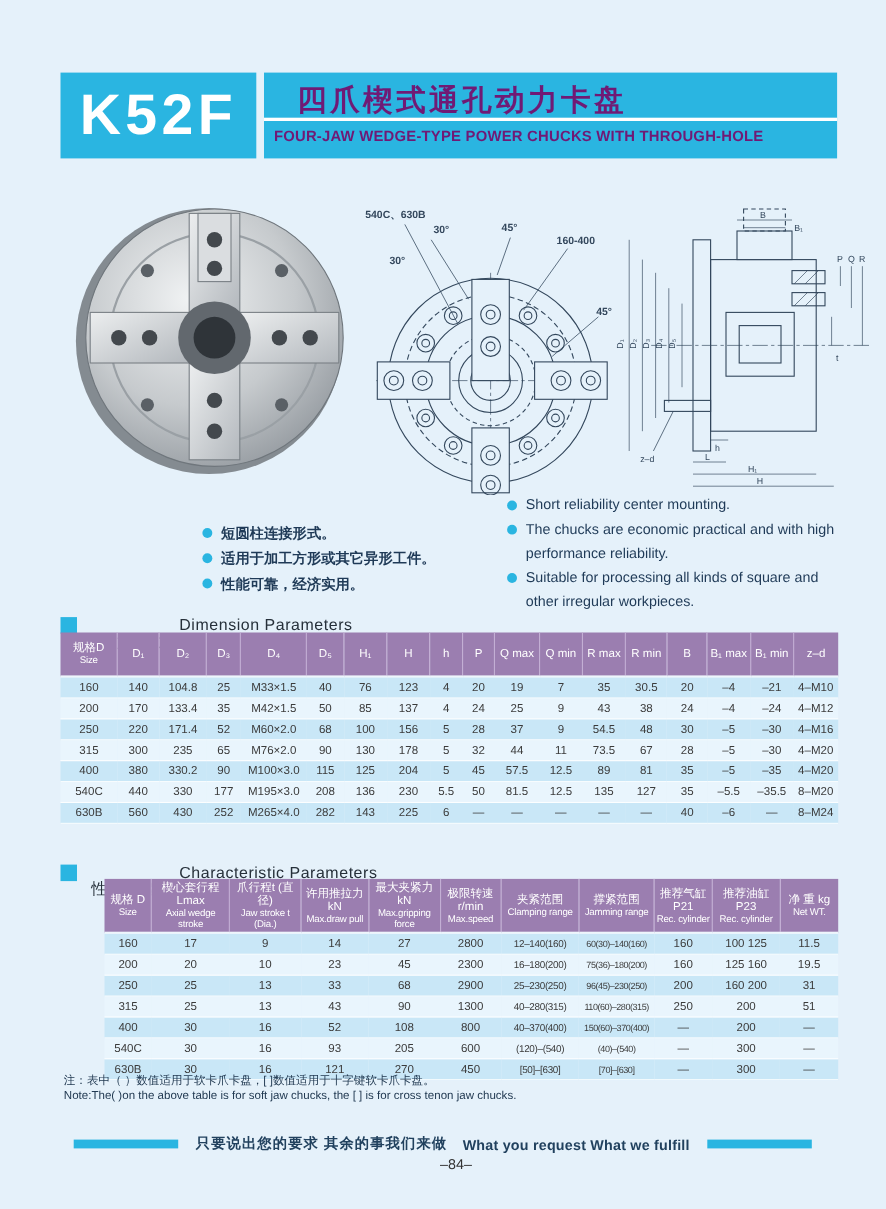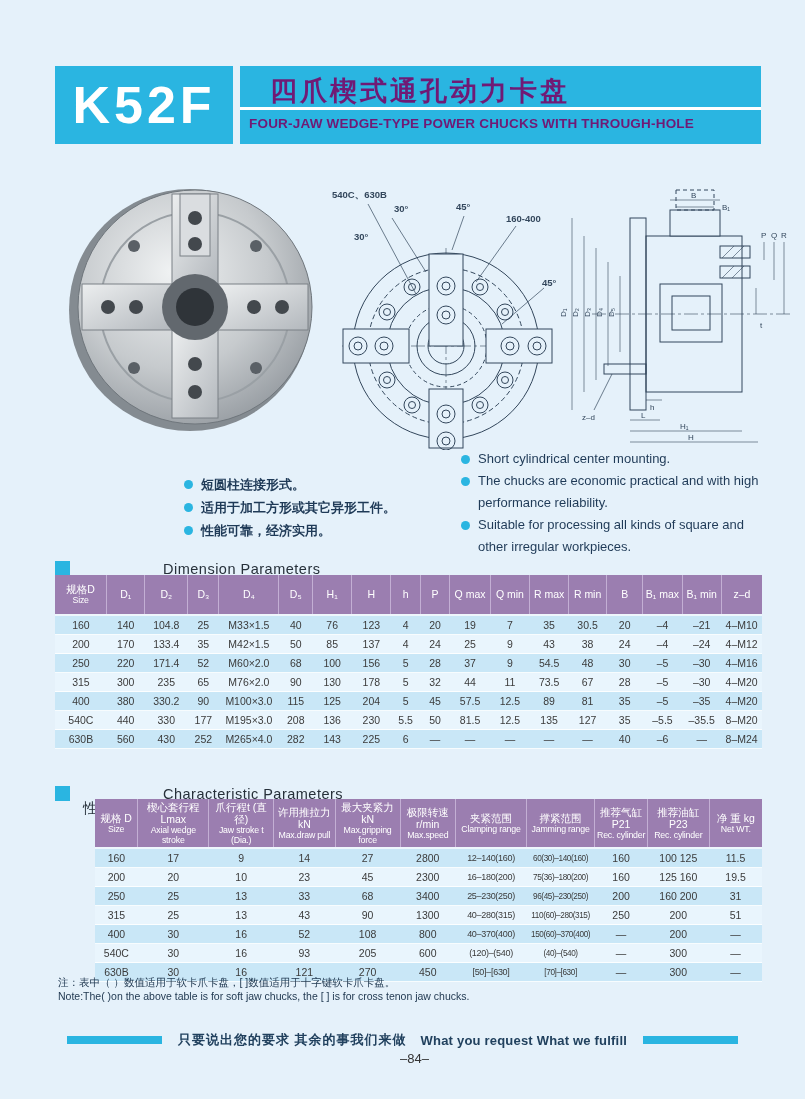--- a/index.html
+++ b/index.html
@@ -278,21 +278,21 @@
     <text x="136" y="252">H</text>
   </g>
 </svg>
 
 <ul class="features features-zh">
     <li>短圆柱连接形式。</li>
     <li>适用于加工方形或其它异形工件。</li>
     <li>性能可靠，经济实用。</li>
   </ul>
 <ul class="features features-en">
-    <li>Short cylindrical center mounting.</li>
+    <li>Short reliability center mounting.</li>
     <li>The chucks are economic practical and with high performance reliability.</li>
     <li>Suitable for processing all kinds of square and other irregular workpieces.</li>
   </ul>
 
 <div class="sec-title" style="top:544px;">
   <span class="sec-sq"></span>
   <span class="sec-zh">尺寸参数</span>
   <span class="sec-en">Dimension Parameters</span>
 </div>
 <div class="tbl-wrap" id="dim-table">
@@ -615,21 +615,21 @@
           <td>160</td>
           <td>125 160</td>
           <td>19.5</td>
         </tr>
         <tr>
           <td>250</td>
           <td>25</td>
           <td>13</td>
           <td>33</td>
           <td>68</td>
-          <td>3400</td>
+          <td>2900</td>
           <td>25–230(250)</td>
           <td>96(45)–230(250)</td>
           <td>200</td>
           <td>160 200</td>
           <td>31</td>
         </tr>
         <tr>
           <td>315</td>
           <td>25</td>
           <td>13</td>

